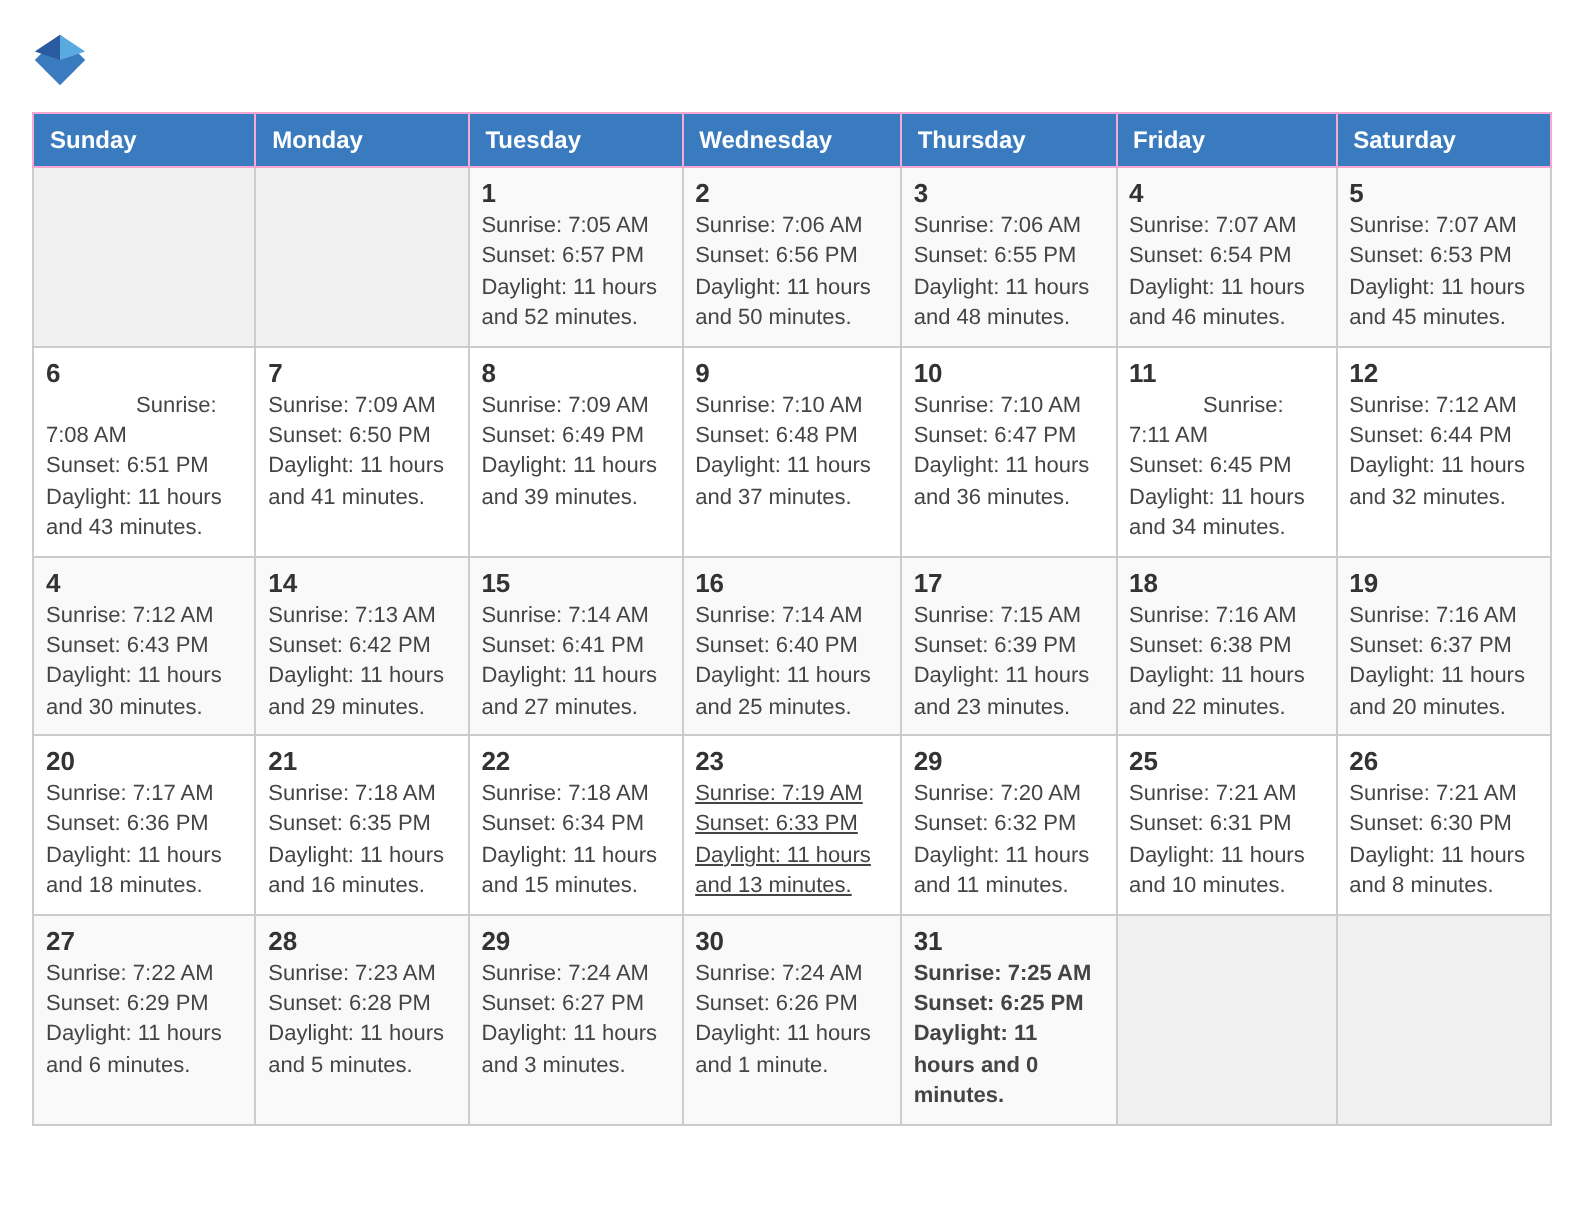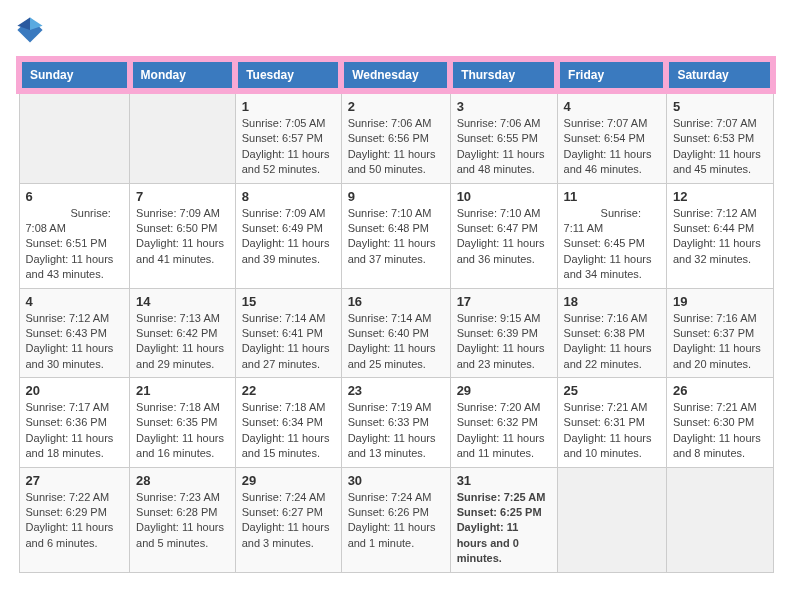--- a/index.html
+++ b/index.html
@@ -49,21 +49,21 @@
       border-collapse: collapse;
       font-size: 11px;
     }
     thead tr th {
       background-color: #3a7abf;
       color: #fff;
       text-align: left;
       padding: 6px 8px;
       font-size: 12px;
       font-weight: bold;
-      border: 6px solid #f9a8d4;
+      border: 1px solid #f9a8d4;
     }
     tbody tr td {
       border: 1px solid #ccc;
       padding: 5px 6px;
       vertical-align: top;
       width: 113px;
       min-height: 80px;
       background: #fff;
     }
     tbody tr:nth-child(odd) td {
@@ -167,41 +167,41 @@
 Daylight: 11 hours and 30 minutes.</span></td>
         <td><span class="day-number">14</span><span class="day-detail" style="white-space: pre-line;">Sunrise: 7:13 AM
 Sunset: 6:42 PM
 Daylight: 11 hours and 29 minutes.</span></td>
         <td><span class="day-number">15</span><span class="day-detail" style="white-space: pre-line;">Sunrise: 7:14 AM
 Sunset: 6:41 PM
 Daylight: 11 hours and 27 minutes.</span></td>
         <td><span class="day-number">16</span><span class="day-detail" style="white-space: pre-line;">Sunrise: 7:14 AM
 Sunset: 6:40 PM
 Daylight: 11 hours and 25 minutes.</span></td>
-        <td><span class="day-number">17</span><span class="day-detail" style="white-space: pre-line;">Sunrise: 9:15 AM
+        <td><span class="day-number">17</span><span class="day-detail" style="white-space: pre-line;">Sunrise: 7:15 AM
 Sunset: 6:39 PM
 Daylight: 11 hours and 23 minutes.</span></td>
         <td><span class="day-number">18</span><span class="day-detail" style="white-space: pre-line;">Sunrise: 7:16 AM
 Sunset: 6:38 PM
 Daylight: 11 hours and 22 minutes.</span></td>
         <td><span class="day-number">19</span><span class="day-detail" style="white-space: pre-line;">Sunrise: 7:16 AM
 Sunset: 6:37 PM
 Daylight: 11 hours and 20 minutes.</span></td>
       </tr>
       <tr>
         <td><span class="day-number">20</span><span class="day-detail" style="white-space: pre-line;">Sunrise: 7:17 AM
 Sunset: 6:36 PM
 Daylight: 11 hours and 18 minutes.</span></td>
         <td><span class="day-number">21</span><span class="day-detail" style="white-space: pre-line;">Sunrise: 7:18 AM
 Sunset: 6:35 PM
 Daylight: 11 hours and 16 minutes.</span></td>
         <td><span class="day-number">22</span><span class="day-detail" style="white-space: pre-line;">Sunrise: 7:18 AM
 Sunset: 6:34 PM
 Daylight: 11 hours and 15 minutes.</span></td>
-        <td><span class="day-number">23</span><span class="day-detail" style="white-space: pre-line;">Sunrise: 7:19 AM
+        <td><span class="day-number">23</span><span class="day-detail" style="white-space: pre-line; text-decoration: underline;">Sunrise: 7:19 AM
 Sunset: 6:33 PM
 Daylight: 11 hours and 13 minutes.</span></td>
         <td><span class="day-number">29</span><span class="day-detail" style="white-space: pre-line;">Sunrise: 7:20 AM
 Sunset: 6:32 PM
 Daylight: 11 hours and 11 minutes.</span></td>
         <td><span class="day-number">25</span><span class="day-detail" style="white-space: pre-line;">Sunrise: 7:21 AM
 Sunset: 6:31 PM
 Daylight: 11 hours and 10 minutes.</span></td>
         <td><span class="day-number">26</span><span class="day-detail" style="white-space: pre-line;">Sunrise: 7:21 AM
 Sunset: 6:30 PM

